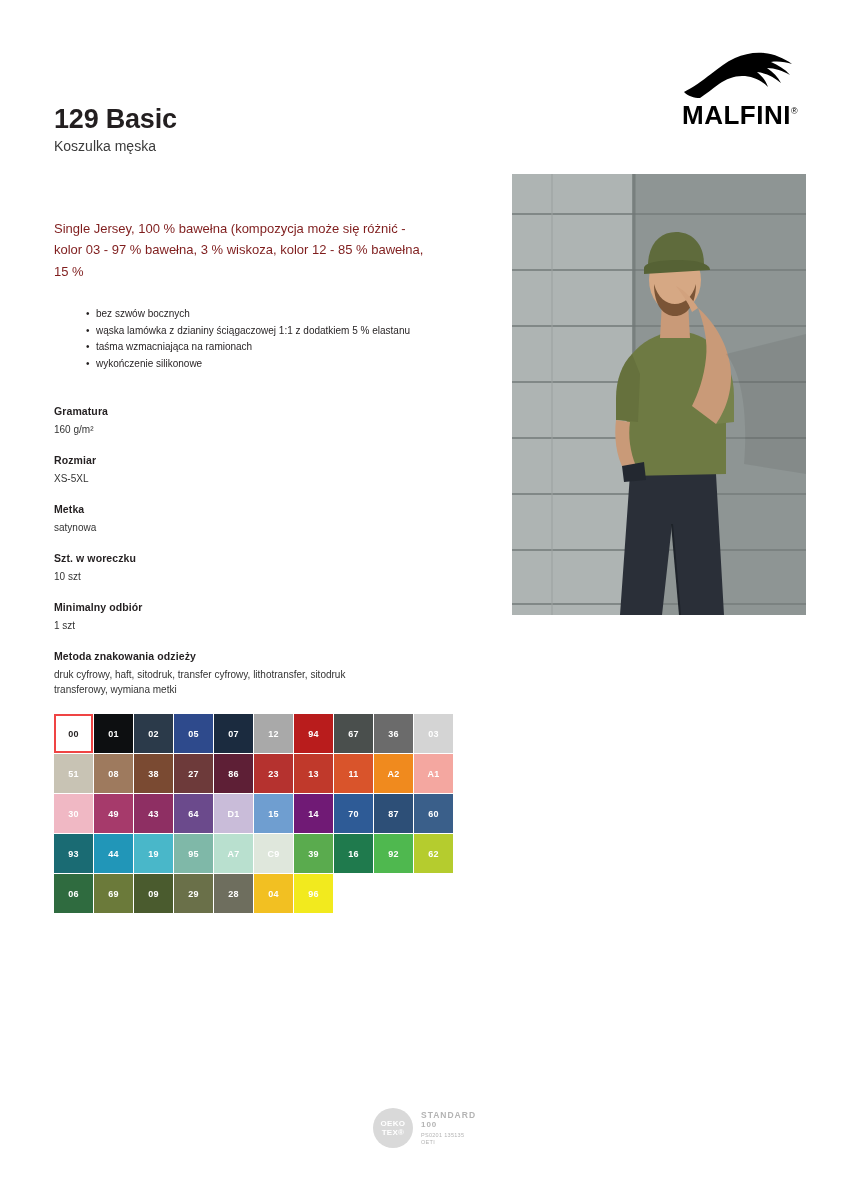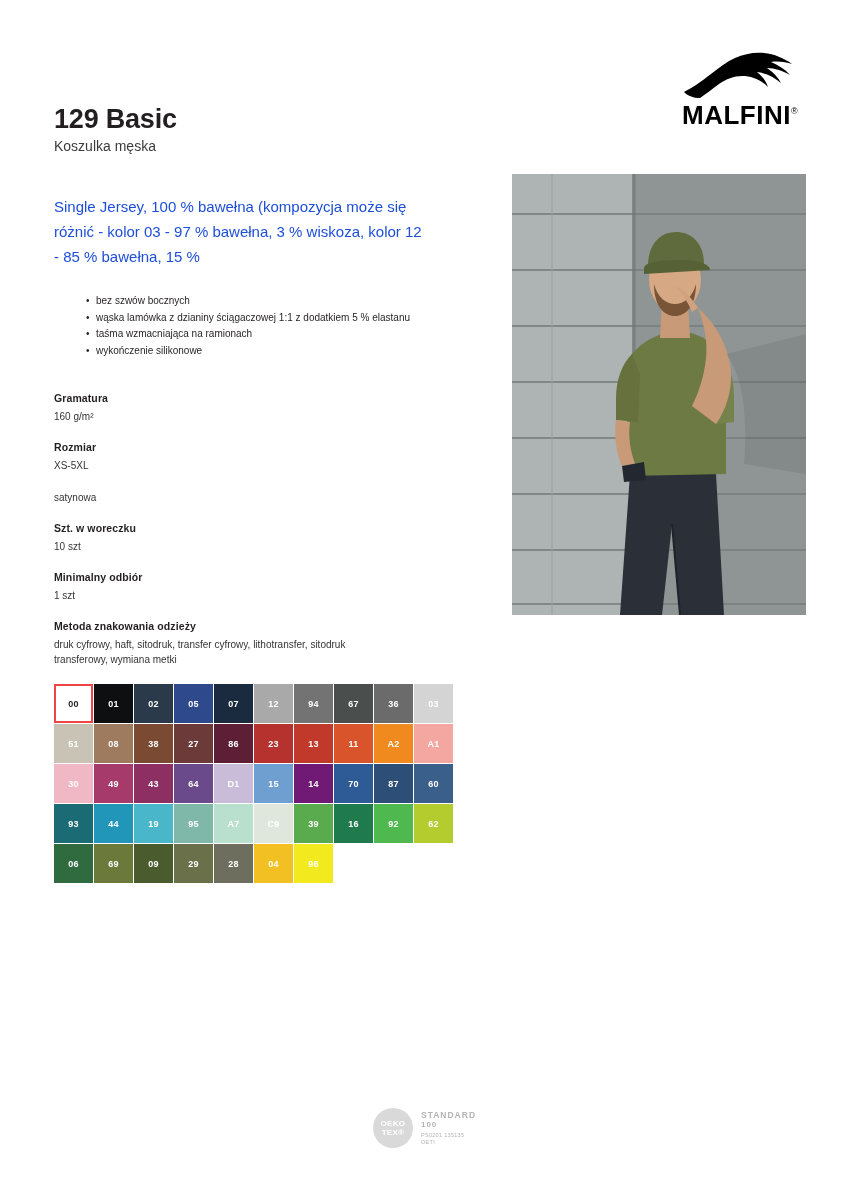--- a/index.html
+++ b/index.html
@@ -60,24 +60,24 @@
     line-height: 1.15;
     color: #231f20;
   }
   .subtitle {
     font-size: 14px;
     margin: 3px 0 0 0;
     color: #3b3b3b;
     font-weight: normal;
   }
   .composition {
-    margin-top: 41px;
-    font-size: 15px;
+    margin-top: 64px;
+    font-size: 13px;
     line-height: 1.65;
-    color: #1d4ed8;
+    color: #7f1d1d;
     width: 375px;
   }
 
   .features {
     margin: 24px 0 0 32px;
     padding: 0;
     list-style: none;
   }
   .features li {
     position: relative;
@@ -232,20 +232,21 @@
   <div class="specs">
     <div class="spec">
       <p class="spec-label">Gramatura</p>
       <p class="spec-value">160 g/m²</p>
     </div>
     <div class="spec">
       <p class="spec-label">Rozmiar</p>
       <p class="spec-value">XS-5XL</p>
     </div>
     <div class="spec">
+      <p class="spec-label">Metka</p>
       <p class="spec-value">satynowa</p>
     </div>
     <div class="spec">
       <p class="spec-label">Szt. w woreczku</p>
       <p class="spec-value">10 szt</p>
     </div>
     <div class="spec">
       <p class="spec-label">Minimalny odbiór</p>
       <p class="spec-value">1 szt</p>
     </div>
@@ -256,21 +257,21 @@
   </div>
 
   <div class="swatches">
       <div class="swatch-row">
         <div class="swatch bordered" style="background: rgb(255, 255, 255); color: rgb(35, 31, 32);">00</div>
         <div class="swatch" style="background: rgb(13, 15, 17); color: rgb(255, 255, 255);">01</div>
         <div class="swatch" style="background: rgb(43, 58, 74); color: rgb(255, 255, 255);">02</div>
         <div class="swatch" style="background: rgb(46, 74, 140); color: rgb(255, 255, 255);">05</div>
         <div class="swatch" style="background: rgb(27, 43, 63); color: rgb(255, 255, 255);">07</div>
         <div class="swatch" style="background: rgb(169, 169, 169); color: rgb(255, 255, 255);">12</div>
-        <div class="swatch" style="background: #737373; color: rgb(255, 255, 255);">94</div>
+        <div class="swatch" style="background: #b91c1c; color: rgb(255, 255, 255);">94</div>
         <div class="swatch" style="background: rgb(74, 79, 77); color: rgb(255, 255, 255);">67</div>
         <div class="swatch" style="background: rgb(107, 107, 107); color: rgb(255, 255, 255);">36</div>
         <div class="swatch" style="background: rgb(212, 212, 212); color: rgb(255, 255, 255);">03</div>
       </div>
       <div class="swatch-row">
         <div class="swatch" style="background: rgb(200, 195, 180); color: rgb(255, 255, 255);">51</div>
         <div class="swatch" style="background: rgb(158, 122, 94); color: rgb(255, 255, 255);">08</div>
         <div class="swatch" style="background: rgb(122, 74, 50); color: rgb(255, 255, 255);">38</div>
         <div class="swatch" style="background: rgb(109, 58, 58); color: rgb(255, 255, 255);">27</div>
         <div class="swatch" style="background: rgb(94, 31, 54); color: rgb(255, 255, 255);">86</div>

